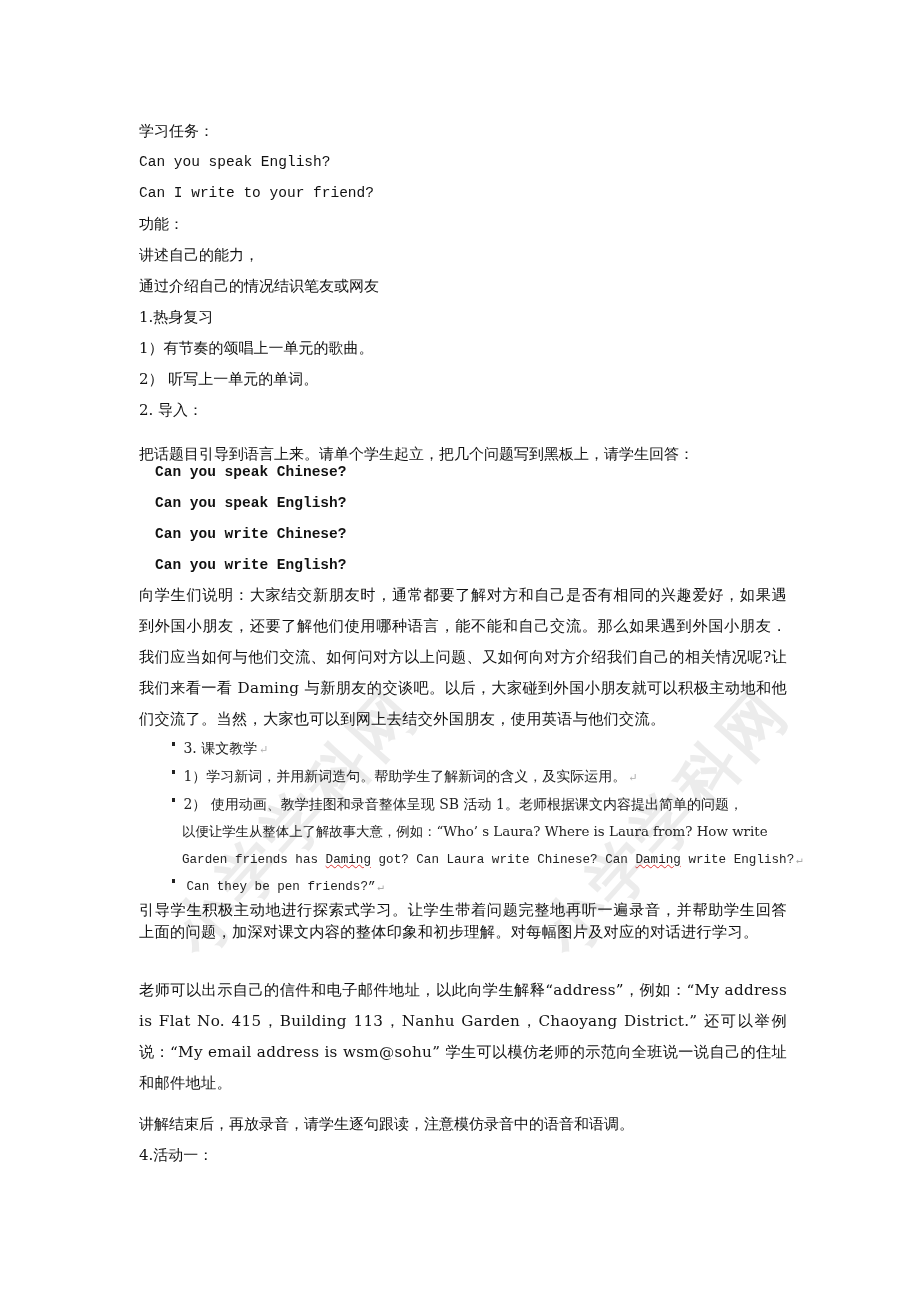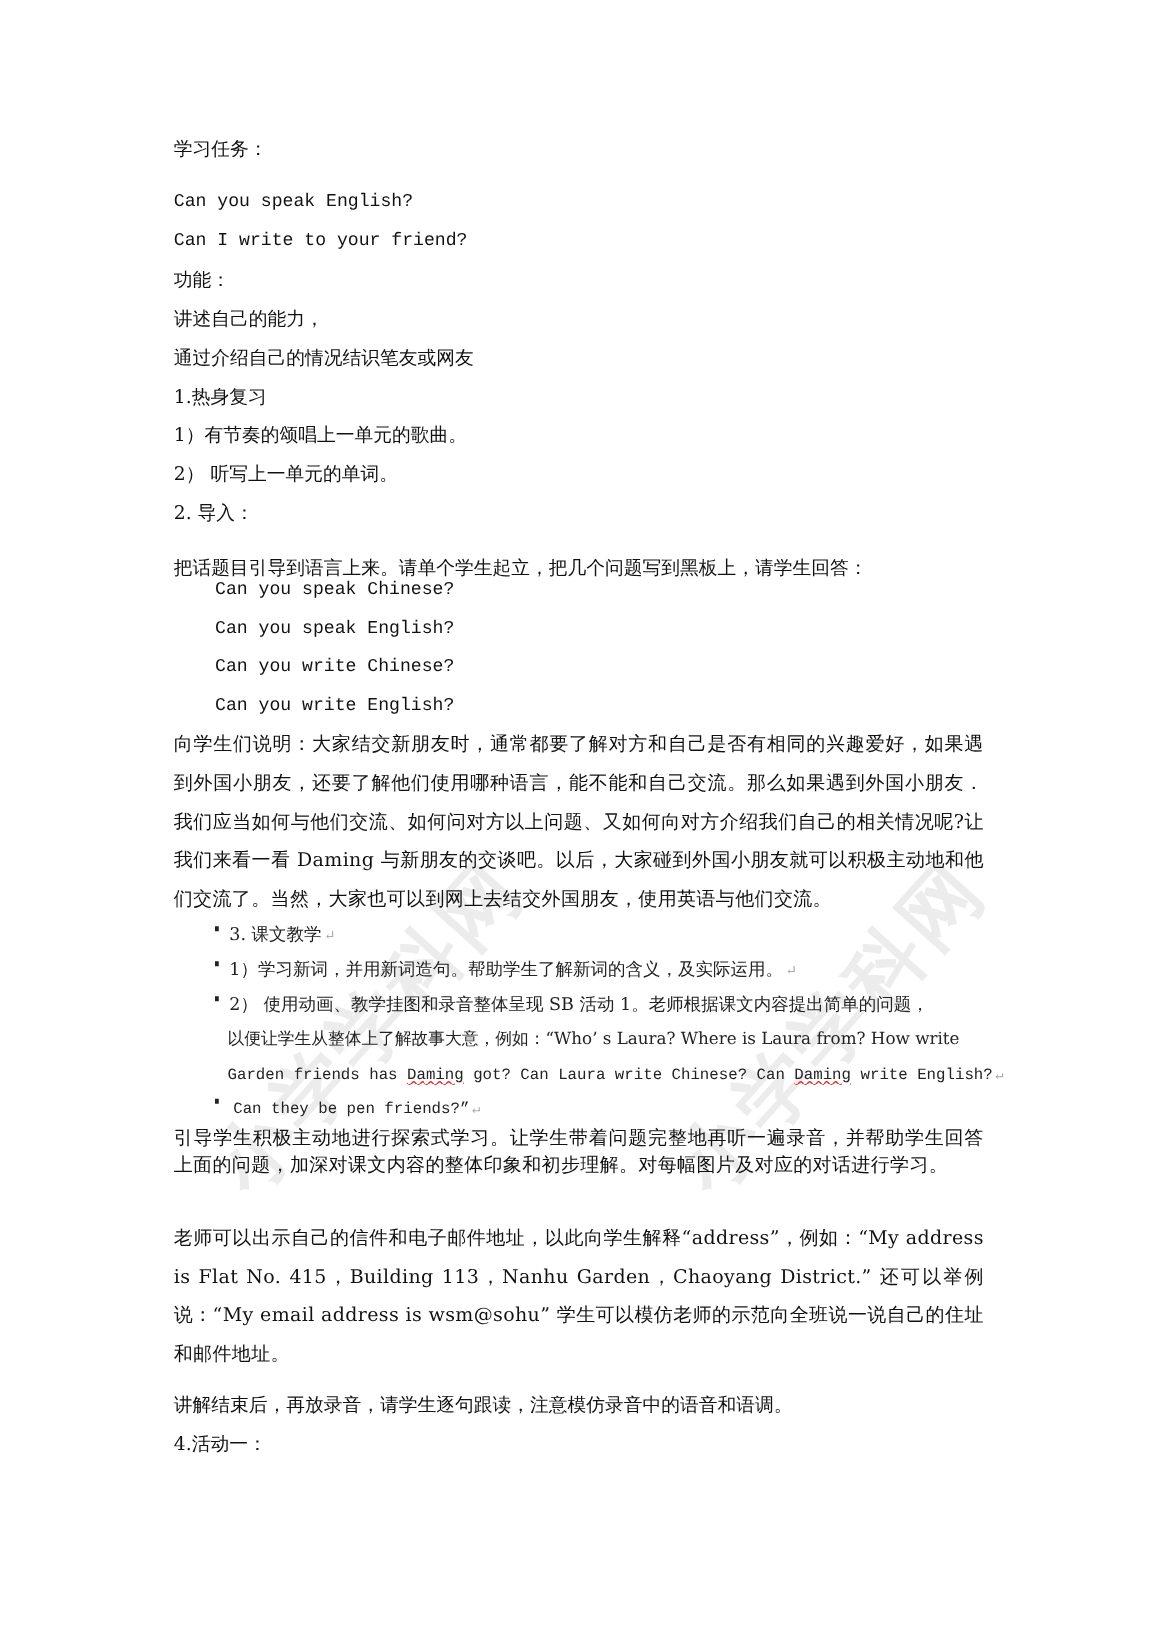--- a/index.html
+++ b/index.html
@@ -1,21 +1,21 @@
 <!DOCTYPE html>
 <html><head>
 <meta charset="utf-8">
 <style>
   html, body { margin: 0; padding: 0; background: #ffffff; }
   body { width: 920px; height: 1302px; position: relative; overflow: hidden;
          font-family: "DejaVu Serif", "Liberation Serif", serif; color: #111; }
   .page { position: absolute; left: 0; top: 0; width: 920px; height: 1302px; }
   .line { position: absolute; left: 139px; font-size: 15px; line-height: 20px; white-space: nowrap; }
   .mono { font-family: "Liberation Mono", "DejaVu Sans Mono", monospace; font-size: 14.5px; text-align: center; }
-  .indent { left: 172px; }
+  .indent { left: 155px; font-weight: bold; }
   .para { position: absolute; left: 139px; width: 648px; font-size: 15.2px; line-height: 31px;
           text-align: justify; letter-spacing: 0.3px; }
   .para.tight { line-height: 22px; }
   .bullet-line { position: absolute; left: 172px; font-size: 14px; line-height: 20px; white-space: nowrap; color: #222; }
   .bullet-line::before { content: ""; display: inline-block; width: 3px; height: 4px; background: #222;
                          margin-right: 4px; vertical-align: 7px; }
   .cont-line { position: absolute; left: 182px; font-size: 13.4px; line-height: 20px; white-space: nowrap; color: #222; }
   .small { font-family: "Liberation Mono", "DejaVu Sans Mono", monospace; font-size: 12.6px; }
   .ret { color: #aaa; font-size: 11px; margin-left: 2px; }
   .squig { text-decoration: underline wavy #d33; text-decoration-thickness: 1px; }
@@ -24,21 +24,21 @@
                font-family: "DejaVu Sans", sans-serif; }
 </style>
 </head>
 <body>
 
 <div class="page">
 
   <div class="watermark" style="left:130px; top:780px;">小学学科网</div>
   <div class="watermark" style="left:500px; top:780px;">小学学科网</div>
 
-  <div class="line" style="top:109px;text-align:right;">学习任务：</div>
+  <div class="line" style="top:121px;text-align:right;">学习任务：</div>
   <div class="line mono" style="top:152px;">Can you speak English?</div>
   <div class="line mono" style="top:183px;">Can I write to your friend?</div>
   <div class="line" style="top:214px;">功能：</div>
   <div class="line" style="top:245px;">讲述自己的能力，</div>
   <div class="line" style="top:276px;">通过介绍自己的情况结识笔友或网友</div>
 
   <div class="line" style="top:307px;">1.热身复习</div>
   <div class="line" style="top:338px;">1）有节奏的颂唱上一单元的歌曲。</div>
   <div class="line" style="top:369px;">2） 听写上一单元的单词。</div>
 

